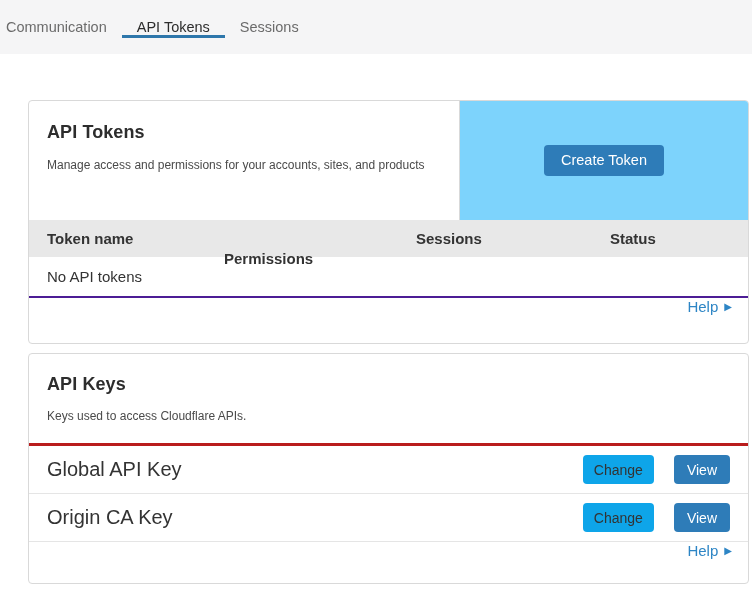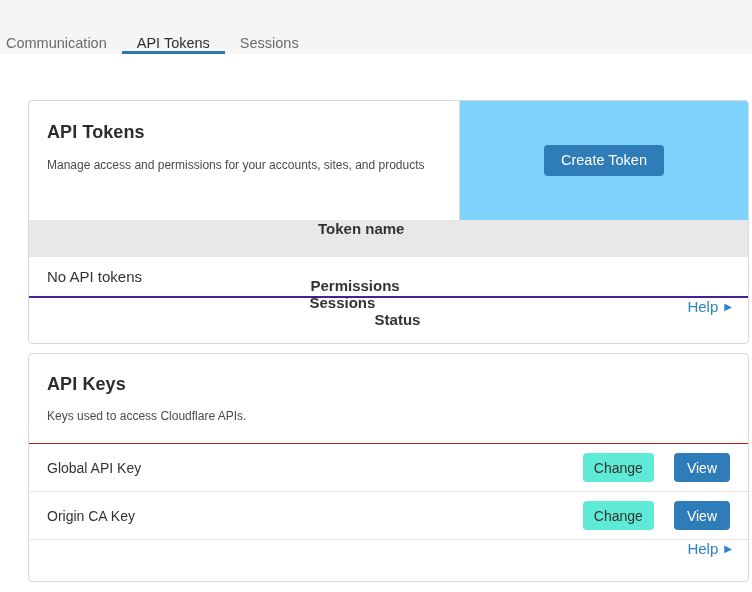--- a/index.html
+++ b/index.html
@@ -10,21 +10,21 @@
     font-family: "Liberation Sans", sans-serif;
     color: #333;
     overflow: hidden;
   }
 
   
   .tabbar {
     height: 54px;
     background: #f5f5f6;
     display: flex;
-    align-items: flex-end;
+    align-items: center;
     padding-left: 0;
   }
   .tab {
     display: flex;
     align-items: center;
     padding: 0 15px;
     font-size: 14.5px;
     color: #6b6b6b;
     cursor: pointer;
     border-bottom: 3px solid transparent;
@@ -83,36 +83,35 @@
     cursor: pointer;
     line-height: 1;
   }
   .btn-primary {
     background: #2e7cb8;
     color: #ffffff;
     font-size: 14.5px;
     padding: 8.5px 17px;
   }
   .btn-secondary {
-    background: #5eead4;
+    background: #0ea5e9;
     color: #333333;
     font-size: 14px;
     padding: 7.5px 11px;
   }
 
   
   .table-head {
     display: flex;
     align-items: center;
     height: 37px;
     background: #e8e8e8;
     font-size: 15px;
     font-weight: bold;
     color: #333;
-    flex-direction: column;
   }
   .th { padding-left: 18px; }
   .th.c1 { width: 177px; }
   .th.c2 { width: 192px; margin-top: 40px; }
   .th.c3 { width: 194px; }
   .th.c4 { flex: 1; }
 
   .empty-row {
     height: 41px;
     display: flex;
@@ -141,31 +140,31 @@
   .help-arrow {
     font-size: 10px;
     margin-left: 6px;
     line-height: 1;
     padding-top: 1px;
   }
 
   
   .simple-header {
     padding: 20px 18px 16px 18px;
-    border-bottom: 1px solid #b91c1c;
+    border-bottom: 3px solid #b91c1c;
   }
   .simple-header .card-desc { line-height: 22px; }
   .key-row {
     display: flex;
     align-items: center;
     height: 48px;
     padding: 0 18px;
     border-bottom: 1px solid #e5e5e5;
   }
-  .key-label { flex: 1; font-size: 14px; color: #333; }
+  .key-label { flex: 1; font-size: 20px; color: #333; }
   .key-row .btn-primary { font-size: 14px; padding: 7.5px 13px; margin-left: 20px; }
   .card2-footer { height: 41px; }
 </style>
 </head>
 <body>
 
 <div class="tabbar">
   <div class="tab first">Communication</div>
   <div class="tab active">API Tokens</div>
   <div class="tab">Sessions</div>

